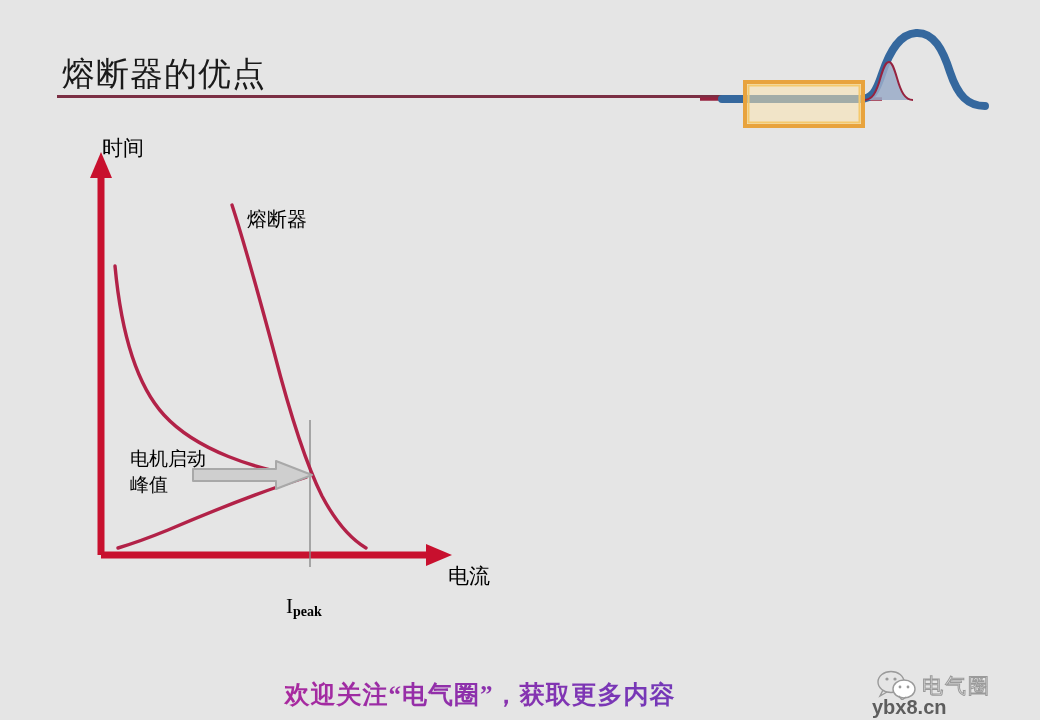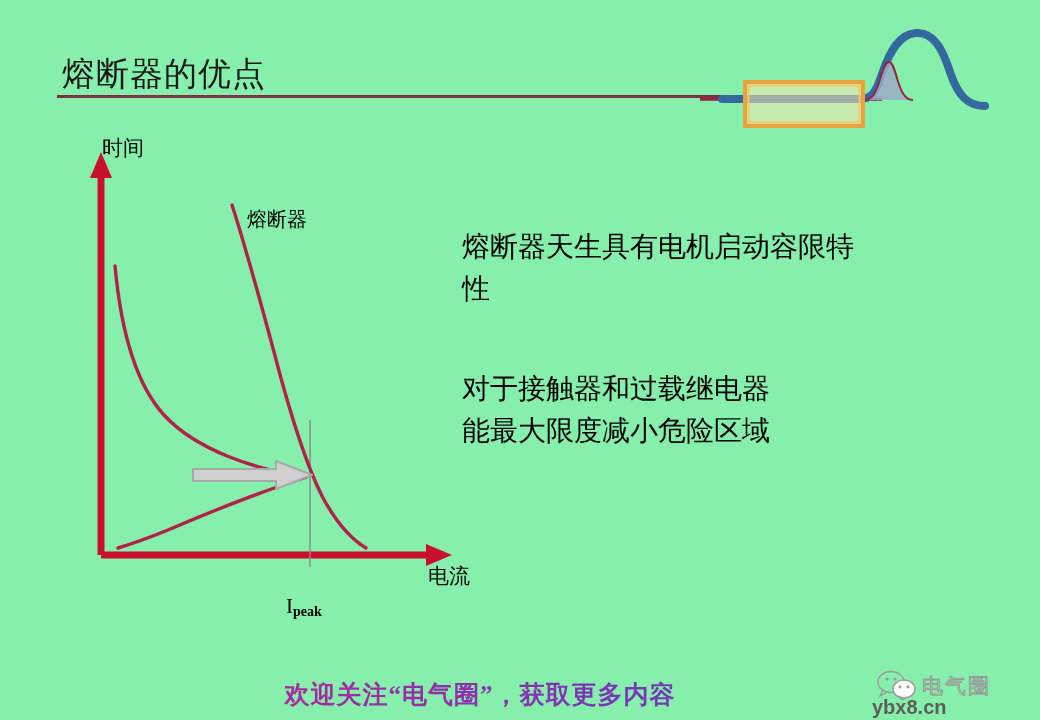--- a/index.html
+++ b/index.html
@@ -14,21 +14,21 @@
     overflow: hidden;
     font-family: "Liberation Serif", "DejaVu Serif", serif;
     color: #000000;
   }
 
   #slide {
     position: absolute;
     left: 0; top: 0;
     width: 1040px;
     height: 720px;
-    background: #86efac;
+    background: #e5e5e5;
   }
 
   
   #title-text {
     position: absolute;
     left: 62px;
     top: 54px;
     font-size: 33px;
     line-height: 40px;
     font-weight: 400;
@@ -68,21 +68,21 @@
     font-family: "Liberation Serif", "DejaVu Serif", serif;
     color: #000000;
     white-space: nowrap;
   }
   #label-yaxis {
     left: 102px;
     top: 134px;
     font-size: 21px;
   }
   #label-xaxis {
-    left: 428px;
+    left: 448px;
     top: 562px;
     font-size: 21px;
   }
   #label-fuse {
     left: 247px;
     top: 206px;
     font-size: 20px;
   }
   #label-motor-peak {
     left: 130px;
@@ -233,33 +233,24 @@
       <path d="M133,339 L216,339 L216,331 L252,345 L216,359 L216,351 L133,351 Z" fill="#CFCFCF" stroke="#A8A8A8" stroke-width="2" stroke-linejoin="round"></path>
     </g>
   </svg>
 
   <div class="chart-label" id="label-yaxis">时间</div>
 
   <div class="chart-label" id="label-xaxis">电流</div>
 
   <div class="chart-label" id="label-fuse">熔断器</div>
 
+  <div class="chart-label" id="label-motor-peak"><span>电机启动</span><br><span>峰值</span></div>
 
   <div class="chart-label" id="label-ipeak"><span>I</span><span class="sub">peak</span></div>
 
-  <div id="body-text">
-    <p id="body-para-1">
-      <span class="body-line">熔断器天生具有电机启动容限特</span>
-      <span class="body-line">性</span>
-    </p>
-    <p id="body-para-2">
-      <span class="body-line">对于接触器和过载继电器</span>
-      <span class="body-line">能最大限度减小危险区域</span>
-    </p>
-  </div>
 
   <div id="footer-promo">欢迎关注“电气圈”，获取更多内容</div>
 
   <div id="watermark">
     <svg width="44" height="30" viewBox="0 0 44 30" style="position:absolute;left:0;top:0;">
       <g fill="none" stroke="#9a9a9a" stroke-width="1.4">
         <ellipse cx="15" cy="12" rx="13" ry="10.5"></ellipse>
         <path d="M7,20 L4,26 L11,22"></path>
         <ellipse cx="28" cy="19" rx="11" ry="9" fill="#ffffff"></ellipse>
         <path d="M23,26 L26,30 L30,27"></path>

